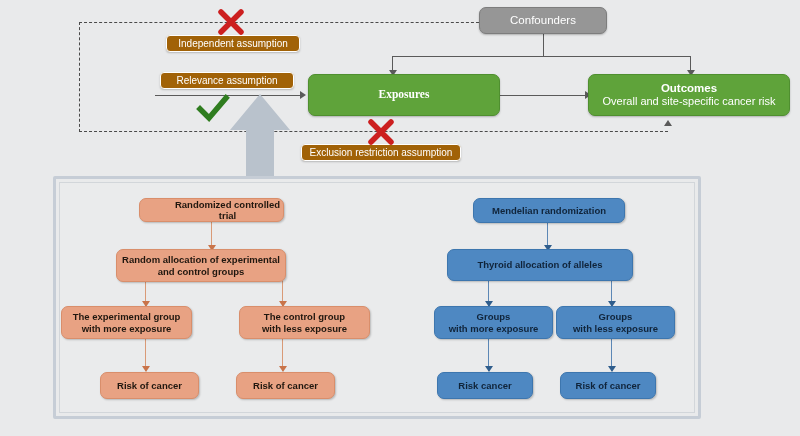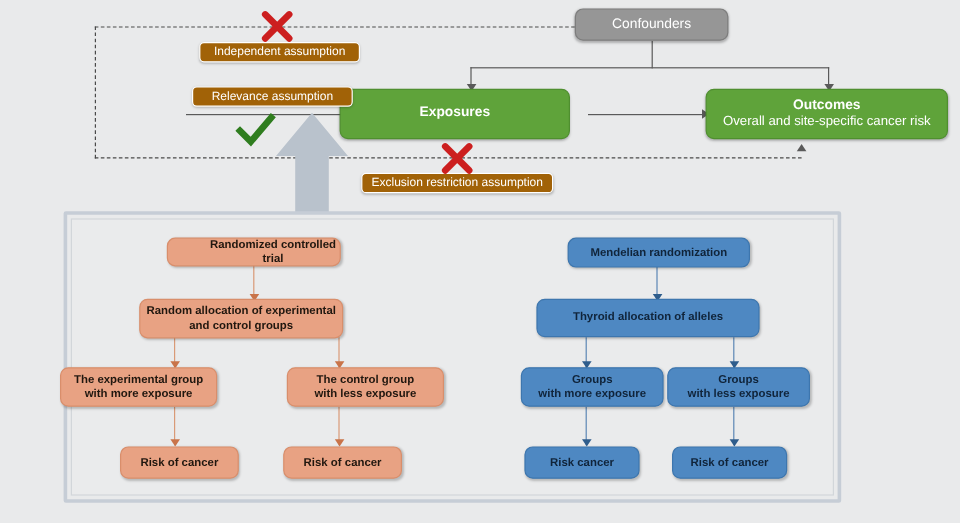--- a/index.html
+++ b/index.html
@@ -169,21 +169,21 @@
   <div class="arrowhead right" style="left:300px; top:91px;"></div>
 
   <div class="ln h" style="left:490px; top:95px; width:98px;"></div>
   <div class="arrowhead right" style="left:585px; top:91px;"></div>
 
   <div class="node gray" style="left:479px; top:7px; width:128px; height:27px;">
     <span class="t1">Confounders</span>
   </div>
 
 
-  <div class="node green" style="left:283px; top:74px; width:192px; height:42px;">
+  <div class="node green" style="left:308px; top:74px; width:192px; height:42px;font-family:Liberation Serif, serif;">
     <span class="t1">Exposures</span>
   </div>
 
   <div class="node green" style="left:588px; top:74px; width:202px; height:42px;">
     <span class="t1">Outcomes</span>
     <span class="t2">Overall and site-specific cancer risk</span>
   </div>
 
   <svg class="bigarrow" style="left:228px; top:92px;" width="64" height="105" viewBox="0 0 64 105">
     <polygon points="32,2 62,38 46,38 46,105 18,105 18,38 2,38" fill="#b9c2cc"></polygon>
@@ -233,21 +233,21 @@
 
   <div class="node orange" style="left:139px; top:198px; width:145px; height:24px;padding-left:32px;">
     <span>Randomized controlled trial</span>
   </div>
 
   <div class="node orange" style="left:116px; top:249px; width:170px; height:33px;">
     <span>Random allocation of experimental
 and control groups</span>
   </div>
 
-  <div class="node orange" style="left:50px; top:306px; width:131px; height:33px;">
+  <div class="node orange" style="left:61px; top:306px; width:131px; height:33px;">
     <span>The experimental group
 with more exposure</span>
   </div>
 
   <div class="node orange" style="left:239px; top:306px; width:131px; height:33px;">
     <span>The control group
 with less exposure</span>
   </div>
 
   <div class="node orange" style="left:100px; top:372px; width:99px; height:27px;">

